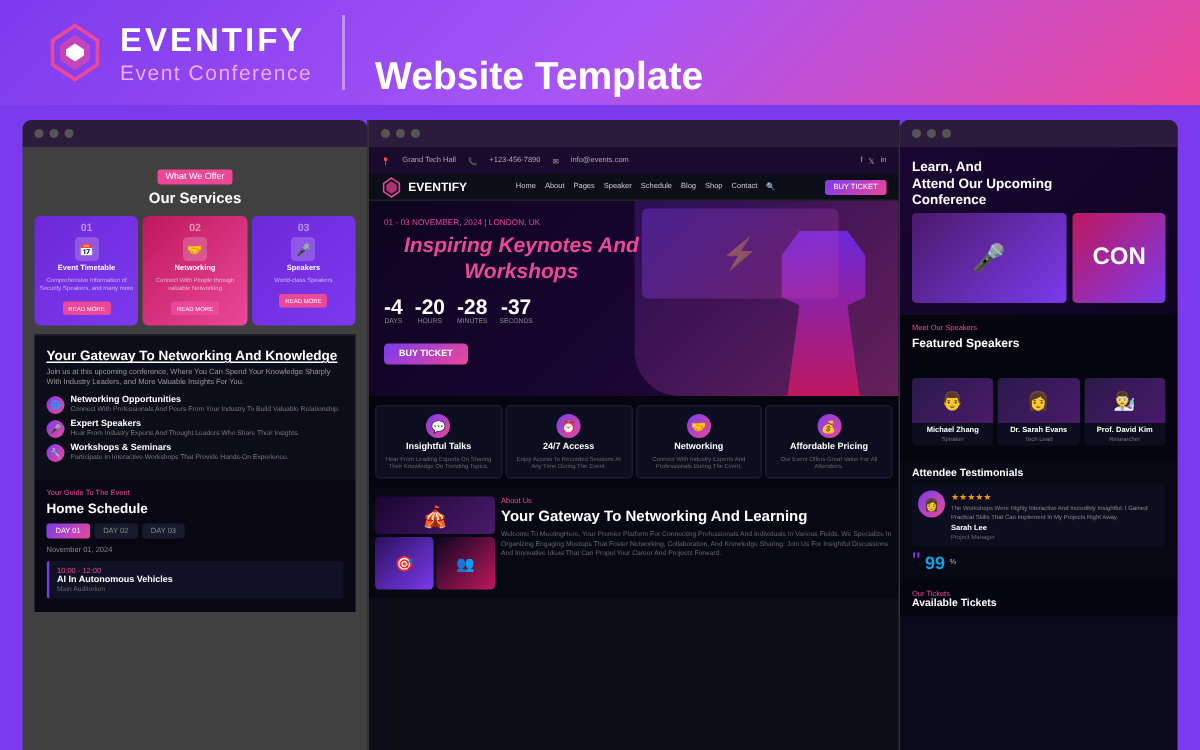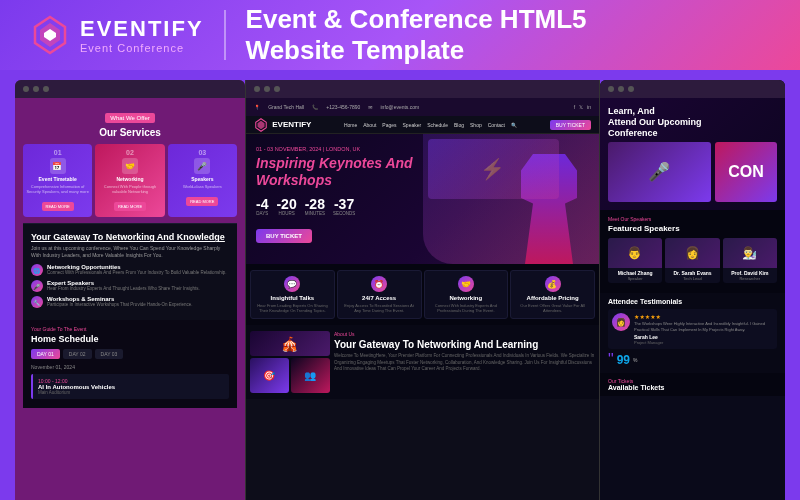--- a/index.html
+++ b/index.html
@@ -39,21 +39,21 @@
 
     .logo-name {
       font-size: 22px;
       font-weight: 900;
       color: white;
       letter-spacing: 2px;
       text-transform: uppercase;
     }
 
     .logo-sub {
-      font-size: 11px;
+      font-size: 14px;
       color: #f0abfc;
       letter-spacing: 1px;
     }
 
     .divider-line {
       width: 2px;
       height: 50px;
       background: rgba(255,255,255,0.4);
       margin: 0 20px;
     }
@@ -73,21 +73,21 @@
     .browser-wrap {
       display: flex;
       gap: 0;
       padding: 10px 15px 0;
       height: 430px;
     }
 
     .browser-left {
       width: 230px;
       flex-shrink: 0;
-      background: #701a75;
+      background: #404040;
       border-radius: 6px 6px 0 0;
       overflow: hidden;
     }
 
     .browser-center {
       flex: 1;
       background: #0d0d1a;
       border-left: 1px solid #333;
       border-right: 1px solid #333;
       overflow: hidden;
@@ -379,20 +379,21 @@
       font-size: 5.5px;
       margin-bottom: 3px;
     }
 
     .hero-title {
       color: white;
       font-size: 14px;
       font-weight: 900;
       line-height: 1.2;
       margin-bottom: 8px;
+      text-align: center;
     }
 
     .hero-title span {
       color: #ec4899;
       font-style: italic;
     }
 
     .countdown {
       display: flex;
       gap: 8px;
@@ -559,21 +560,21 @@
     .speakers-tag {
       color: #ec4899;
       font-size: 5px;
       margin-bottom: 2px;
     }
 
     .speakers-title {
       color: white;
       font-size: 8px;
       font-weight: bold;
-      margin-bottom: 5px;
+      margin-bottom: 19px;
     }
 
     .speakers-grid {
       display: flex;
       gap: 3px;
       margin-bottom: 4px;
     }
 
     .speaker-card {
       flex: 1;
@@ -716,21 +717,21 @@
       <polygon points="20,14 26,18 26,22 20,26 14,22 14,18" fill="white"></polygon>
     </svg>
     <div class="logo-text">
       <span class="logo-name">EVENTIFY</span>
       <span class="logo-sub">Event Conference</span>
     </div>
   </div>
   <div class="divider-line"></div>
   <div class="main-title-area">
     <div class="main-title">
-      <span>Event &amp; Conference HTML5</span><br>
+      <br>
       <span>Website Template</span>
     </div>
   </div>
 </div>
 
 <div class="browser-wrap">
 
   <div class="browser-left">
     <div class="browser-bar">
       <div class="browser-dot"></div>

